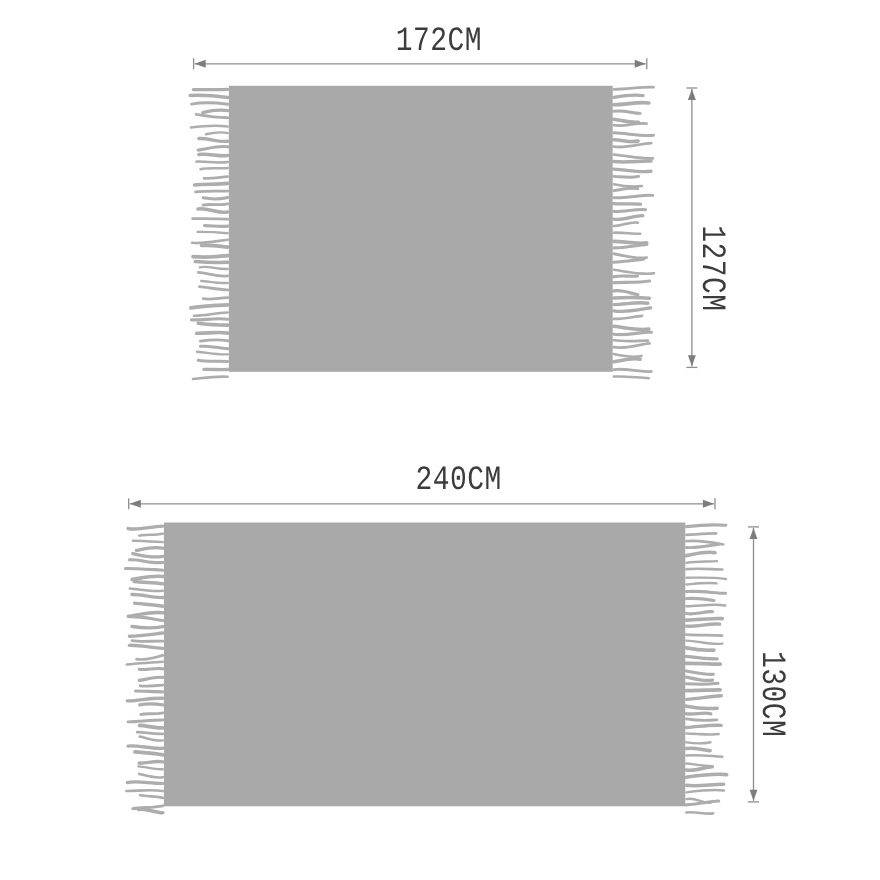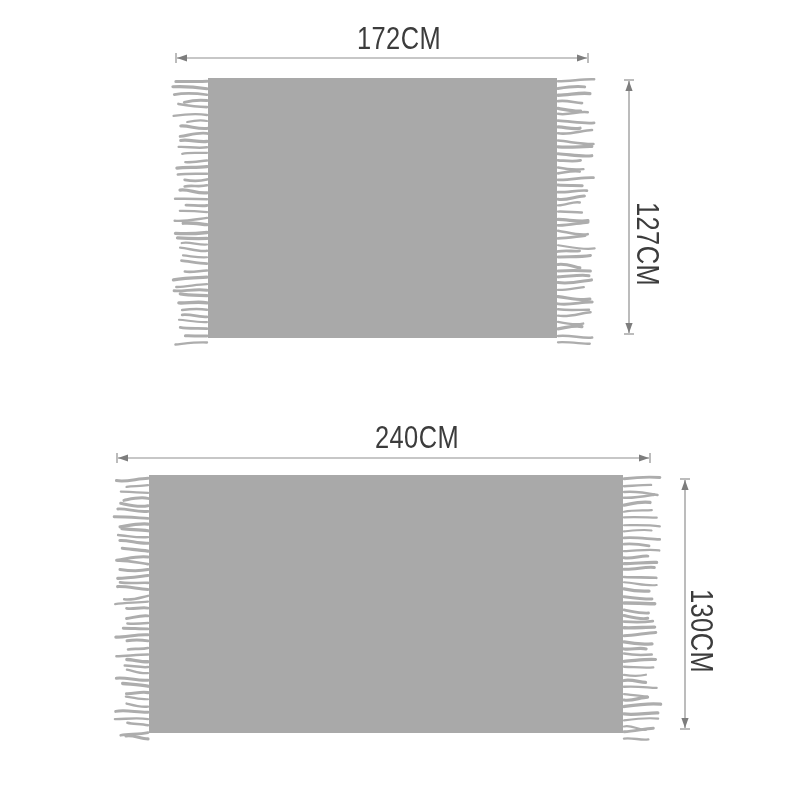--- a/index.html
+++ b/index.html
@@ -7,21 +7,21 @@
     margin: 0;
     padding: 0;
     background: #ffffff;
   }
   .canvas {
     position: relative;
     width: 800px;
     height: 800px;
     background: var(--page-bg, #ffffff);
     overflow: hidden;
-    font-family: Liberation Sans, sans-serif;
+    font-family: Liberation Mono, monospace;
   }
   #gfx {
     position: absolute;
     left: 0;
     top: 0;
   }
   .label {
     position: absolute;
     color: var(--label-color, #3c3c3c);
     font-size: 31px;

